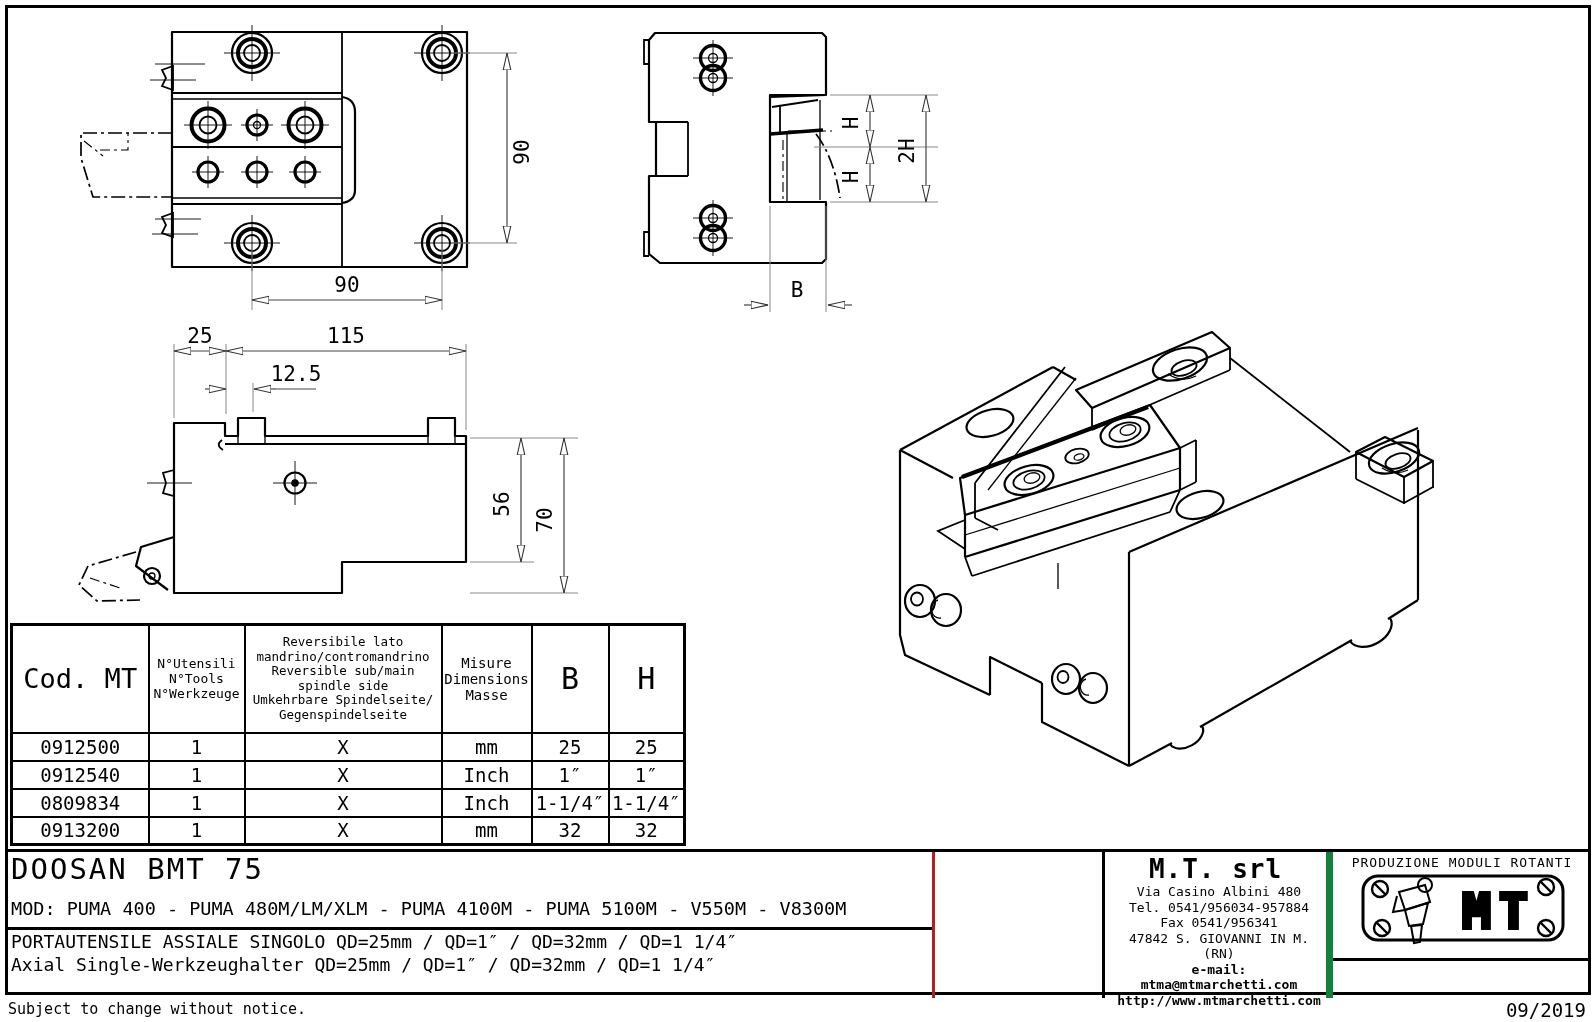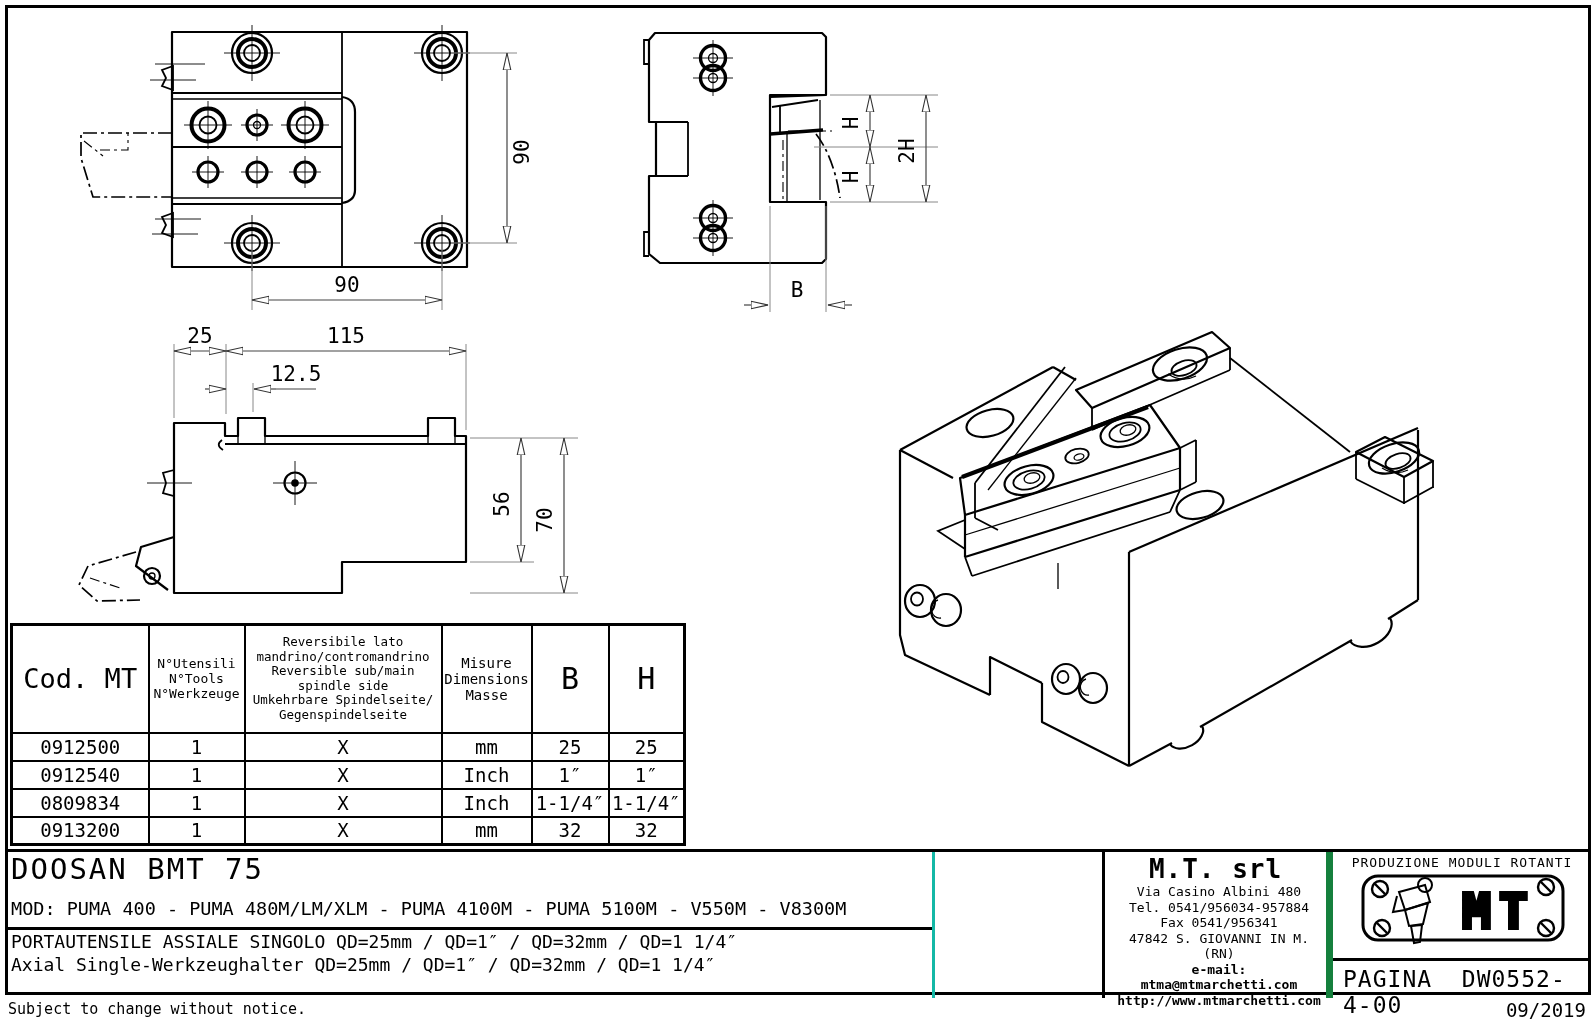--- a/index.html
+++ b/index.html
@@ -13,21 +13,21 @@
   .spec-table td{border:2px solid #000;text-align:center;vertical-align:middle;padding:0;}
   .spec-table{border:3px solid #000;}
   .td-cod{font-size:27px;}
   .td-tools{font-size:13px;line-height:15px;}
   .td-rev{font-size:12.5px;line-height:14.5px;}
   .td-meas{font-size:14px;line-height:16px;}
   .td-bh{font-size:30px;}
   .td-data{font-size:19px;}
   
   .tblock{position:absolute;left:5px;top:849px;width:1586px;height:146px;border-top:3px solid #000;}
-  .tb-left{position:absolute;left:0;top:0;width:930px;height:100%;border-right:3px solid #14b8a6;box-sizing:border-box;}
+  .tb-left{position:absolute;left:0;top:0;width:930px;height:100%;border-right:3px solid #b91c1c;box-sizing:border-box;}
   .tb-left-top{position:absolute;left:0;top:0;width:100%;height:78px;border-bottom:3px solid #000;box-sizing:border-box;}
   .tb-product{position:absolute;left:6px;top:0px;font-size:29px;letter-spacing:2px;}
   .tb-models{position:absolute;left:6px;top:46px;font-size:18.5px;}
   .tb-left-bottom{position:absolute;left:0;top:78px;width:100%;}
   .tb-desc{margin:1px 0 0 6px;font-size:18px;line-height:21.5px;}
   .tb-mid{position:absolute;left:930px;top:0;width:170px;height:100%;border-right:3px solid #000;box-sizing:border-box;}
   .tb-mt{position:absolute;left:1100px;top:0;width:228px;height:100%;border-right:7px solid #15803d;box-sizing:border-box;text-align:center;}
   .mt-name{font-size:26px;font-weight:bold;margin-top:2px;letter-spacing:1px;}
   .mt-line{font-size:13px;line-height:15.5px;padding-left:7px;}
   .mt-line.b{font-weight:bold;}
@@ -404,23 +404,18 @@
           <g stroke="#000" fill="none" stroke-width="2">
             <circle cx="92" cy="13" r="7"></circle>
             <path d="M66,20 L92,13 L97,30 L72,38 Z"></path>
             <path d="M72,38 L95,31 L90,52 L76,54 Z"></path>
             <path d="M78,54 L89,53 L87,70 L81,71 Z"></path>
             <path d="M64,24 L60,40 L72,38"></path>
           </g>
           <text x="166" y="56" text-anchor="middle" font-family="DejaVu Serif, serif" font-weight="bold" font-size="48" stroke="#000" stroke-width="4" fill="#000" letter-spacing="8">MT</text>
         </svg>
       </div>
-      <div class="pagina-row">
-        <div class="t">
-          <span>PAGINA</span>&nbsp;&nbsp;<span>DW0552-4-00</span>
-        </div>
-      </div>
     </div>
   </div>
 
   <div class="note">Subject to change without notice.</div>
   <div class="date">09/2019</div>
 </div>
 
 </body></html>

